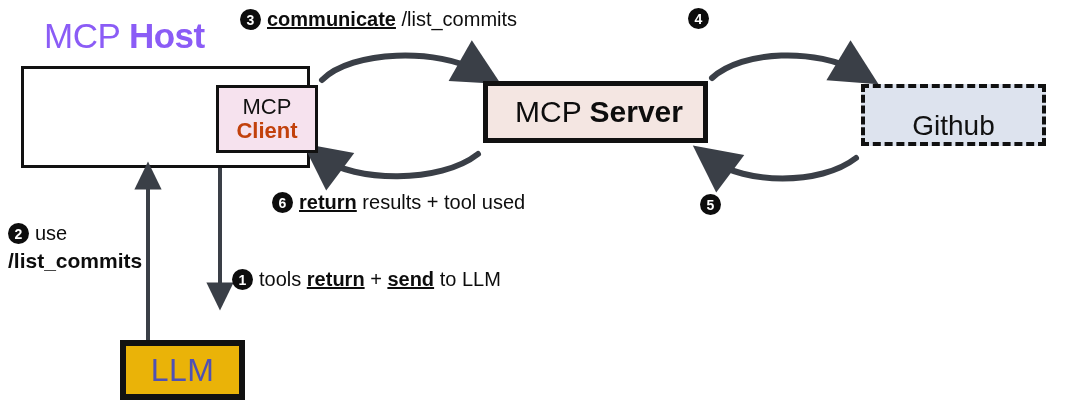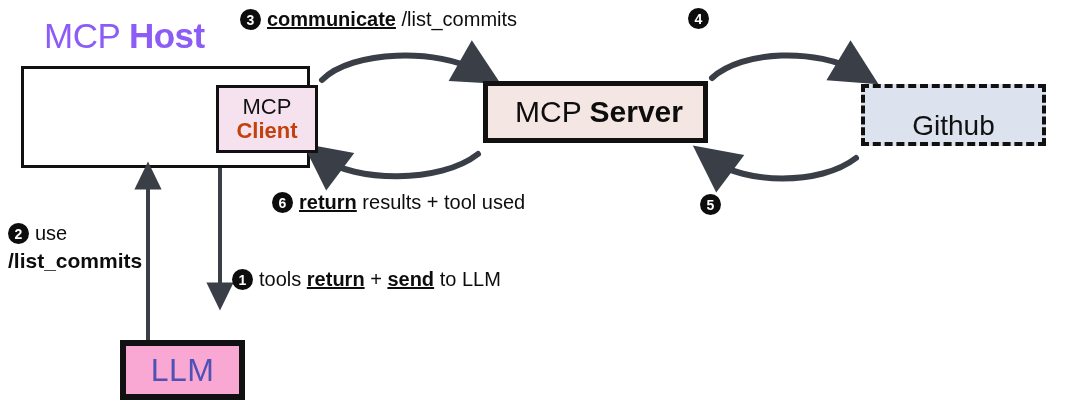--- a/index.html
+++ b/index.html
@@ -81,21 +81,21 @@
     align-items: flex-end;
     justify-content: center;
     z-index: 5;
   }
   .github-box .t { font-size: 28px; color: #111111; }
 
   .llm-box {
     left: 120px; top: 340px;
     width: 125px; height: 60px;
     border: 6px solid #111111;
-    background: #f9a8d4;
+    background: #eab308;
     box-sizing: border-box;
     display: flex;
     align-items: center;
     justify-content: center;
     z-index: 5;
   }
   .llm-box .t { font-size: 32px; color: #4f51b5; font-weight: 500; letter-spacing: 0.5px; }
 
   
   .step {

